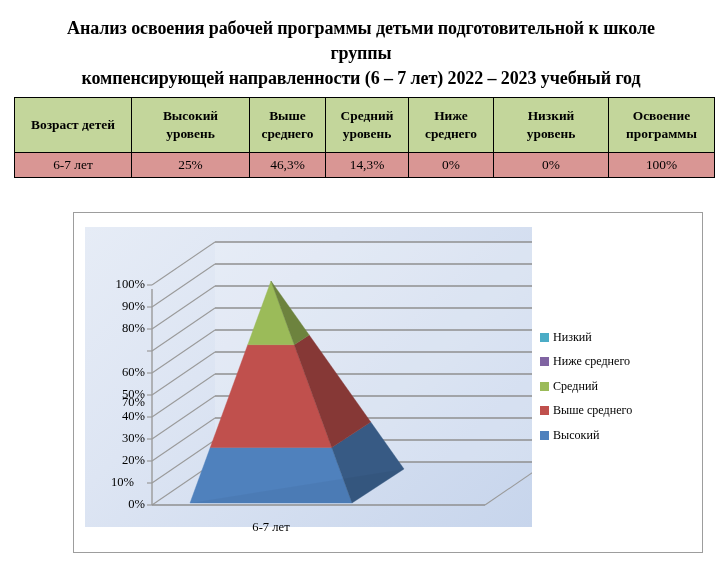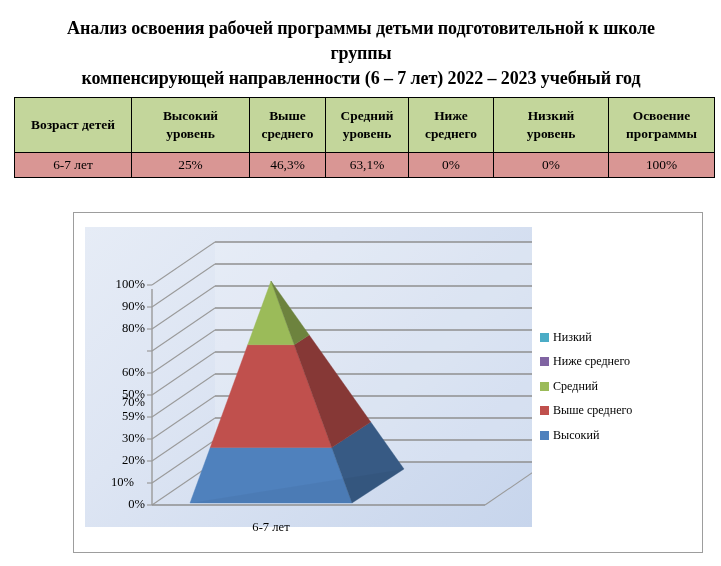--- a/index.html
+++ b/index.html
@@ -175,21 +175,21 @@
         <span>Освоение</span><br>
         <span>программы</span>
       </th>
     </tr>
   </thead>
   <tbody>
     <tr>
       <td>6-7 лет</td>
       <td>25%</td>
       <td>46,3%</td>
-      <td>63,1%</td>
+      <td>14,3%</td>
       <td>0%</td>
       <td>0%</td>
       <td>100%</td>
     </tr>
   </tbody>
 </table>
 
 <div id="chart-frame">
 
   <div id="plot-area">
@@ -243,21 +243,21 @@
       </svg>
   </div>
 
   <div id="y-axis-labels">
       <div class="y-tick" style="left: 15px; top: 65px;">100%</div>
       <div class="y-tick" style="left: 15px; top: 87px;">90%</div>
       <div class="y-tick" style="left: 15px; top: 109px;">80%</div>
       <div class="y-tick" style="left: 15px; top: 137px; margin-top: 46px;">70%</div>
       <div class="y-tick" style="left: 15px; top: 153px;">60%</div>
       <div class="y-tick" style="left: 15px; top: 175px;">50%</div>
-      <div class="y-tick" style="left: 15px; top: 197px;">59%</div>
+      <div class="y-tick" style="left: 15px; top: 197px;">40%</div>
       <div class="y-tick" style="left: 15px; top: 219px;">30%</div>
       <div class="y-tick" style="left: 15px; top: 241px;">20%</div>
       <div class="y-tick" style="left: 4px; top: 263px;">10%</div>
       <div class="y-tick" style="left: 15px; top: 285px;">0%</div>
     </div>
   <div id="x-axis-label" style="left: 107px; top: 307px;">6-7 лет</div>
 
   <div id="chart-legend">
       <div class="legend-item">
         <span class="legend-swatch" style="background: rgb(75, 172, 198);"></span>

